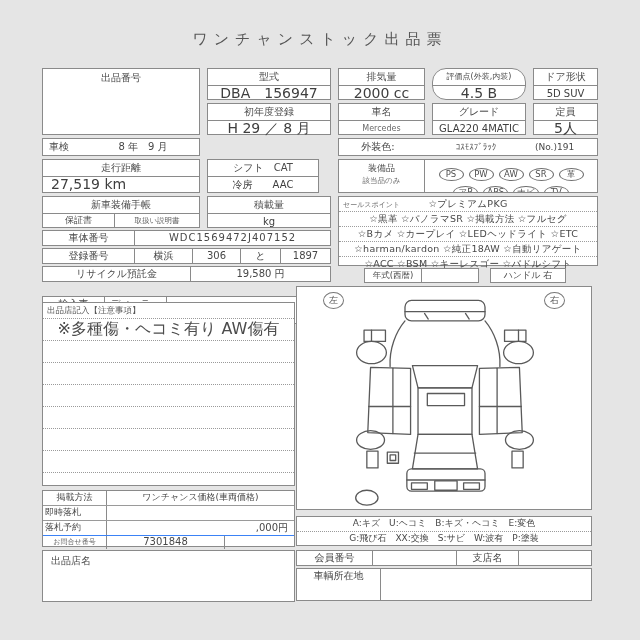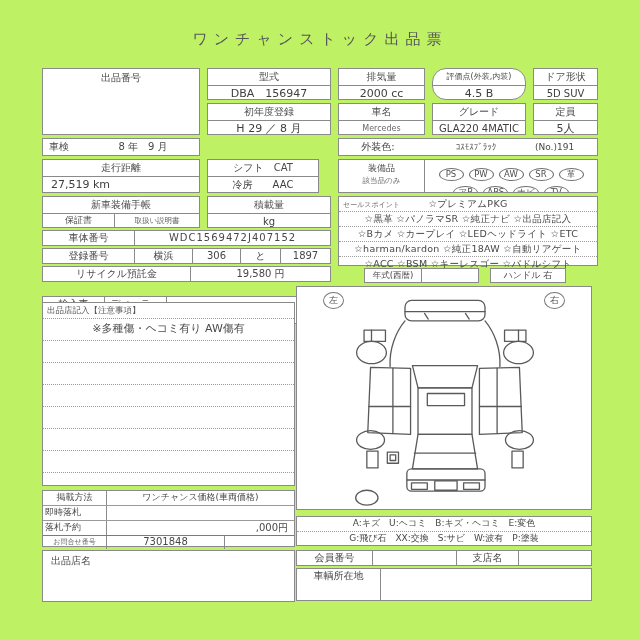--- a/index.html
+++ b/index.html
@@ -1,30 +1,30 @@
 <!DOCTYPE html>
 <html><head>
 <meta charset="utf-8">
 <style>
   html,body{margin:0;padding:0;background:#ffffff;}
-  #sheet{position:relative;width:640px;height:640px;background:#bef264;
+  #sheet{position:relative;width:640px;height:640px;background:#e5e5e5;
          font-family:"DejaVu Sans",sans-serif;color:#474747;overflow:hidden;text-decoration:underline;}
   .box{position:absolute;border:1px solid #8a8a8a;box-sizing:border-box;background:#fff;}
   .lblrow{height:16px;line-height:15px;font-size:10px;text-align:center;border-bottom:1px solid #8a8a8a;color:#4c4c4c;white-space:nowrap;overflow:hidden;}
-  .valrow{height:15px;line-height:15px;font-size:11px;text-align:center;color:#3e3e3e;white-space:nowrap;overflow:hidden;}
+  .valrow{height:15px;line-height:15px;font-size:14px;text-align:center;color:#3e3e3e;white-space:nowrap;overflow:hidden;}
   .cellflex{display:flex;height:100%;}
   .c{box-sizing:border-box;white-space:nowrap;overflow:hidden;}
   .br{border-right:1px solid #8a8a8a;}
   .f10{font-size:10px;} .f9{font-size:9px;} .f8{font-size:8px;}
   .ctr{text-align:center;}
   .oval{display:inline-block;border:1px solid #6f6f6f;border-radius:50%;font-size:8.5px;
         line-height:11px;min-width:17px;padding:0 3px;margin:0 2.5px;text-align:center;color:#4c4c4c;}
   .salesline{height:14px;line-height:13px;font-size:9.5px;text-align:center;
              border-bottom:1px dotted #9d9d9d;letter-spacing:.3px;white-space:nowrap;overflow:hidden;position:relative;}
-  .dotline{height:21px;border-bottom:1px dotted #9a9a9a;font-size:11px;line-height:20px;text-align:center;color:#4c4c4c;}
+  .dotline{height:21px;border-bottom:1px dotted #9a9a9a;font-size:16px;line-height:20px;text-align:center;color:#4c4c4c;}
   .ovallbl{display:inline-block;border:1px solid #777;border-radius:50%;font-size:9px;
            padding:1px 5px;color:#555;}
   #title{position:absolute;top:30px;left:0;width:100%;text-align:center;font-size:15px;
          letter-spacing:6px;color:#565656;}
   svg{display:block;}
 </style>
 </head>
 <body>
 
 <div id="sheet">
@@ -117,21 +117,21 @@
     <div class="cellflex" style="height:14px;">
       <div class="c f9 ctr br" style="width:72px;line-height:13px;">保証書</div>
       <div class="c ctr" style="flex:1;font-size:7.5px;line-height:13px;color:#5f5f5f;">取扱い説明書</div>
     </div>
   </div>
   <div class="box" style="left:338px;top:196px;width:260px;height:70px;">
     <div class="salesline">
       <span style="position:absolute;left:4px;top:2px;font-size:7px;color:#6d6d6d;letter-spacing:0;">セールスポイント</span>
       <span>☆プレミアムPKG</span>
     </div>
-    <div class="salesline">☆黒革 ☆パノラマSR ☆純正ナビ ☆出品店記入</div>
+    <div class="salesline">☆黒革 ☆パノラマSR ☆掲載方法 ☆フルセグ</div>
     <div class="salesline">☆Bカメ ☆カープレイ ☆LEDヘッドライト ☆ETC</div>
     <div class="salesline">☆harman/kardon ☆純正18AW ☆自動リアゲート</div>
     <div class="salesline" style="border-bottom:none;">☆ACC ☆BSM ☆キーレスゴー ☆パドルシフト</div>
   </div>
 
   <div class="box" style="left:42px;top:230px;width:289px;height:16px;">
     <div class="cellflex">
       <div class="c f10 ctr br" style="width:92px;line-height:14px;">車体番号</div>
       <div class="c f10 ctr" style="flex:1;line-height:14px;letter-spacing:1px;">WDC1569472J407152</div>
     </div>

